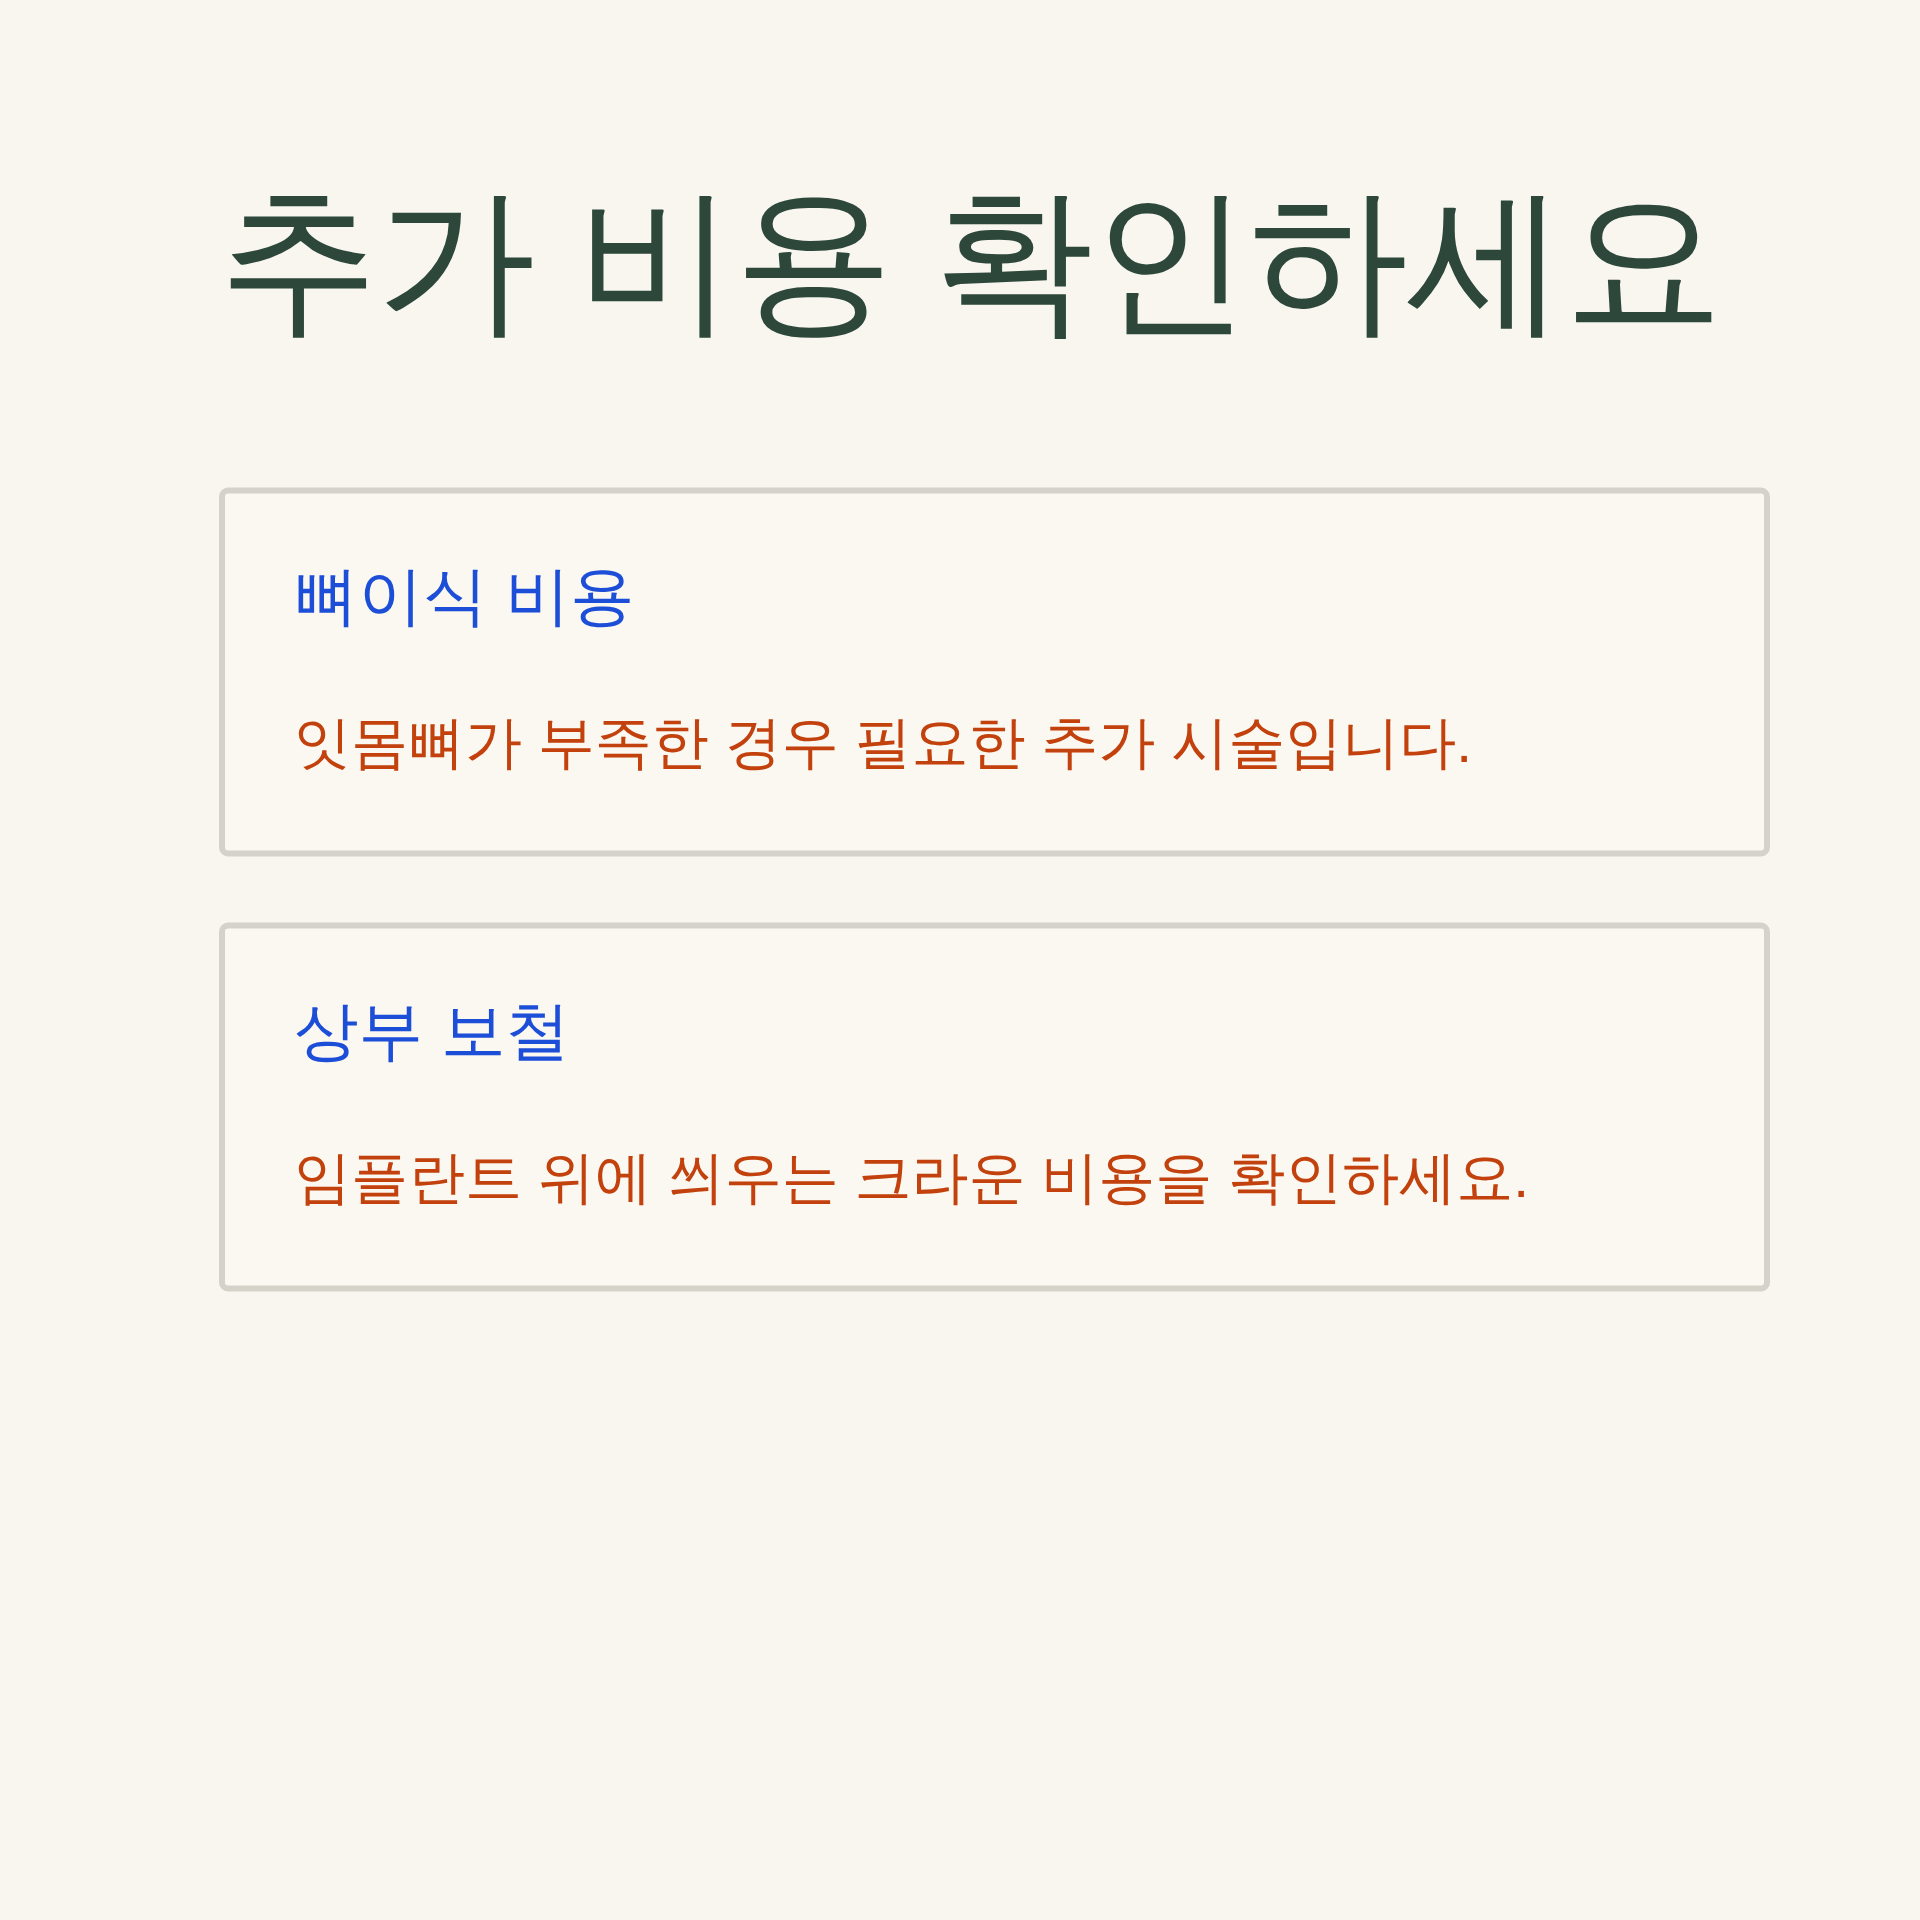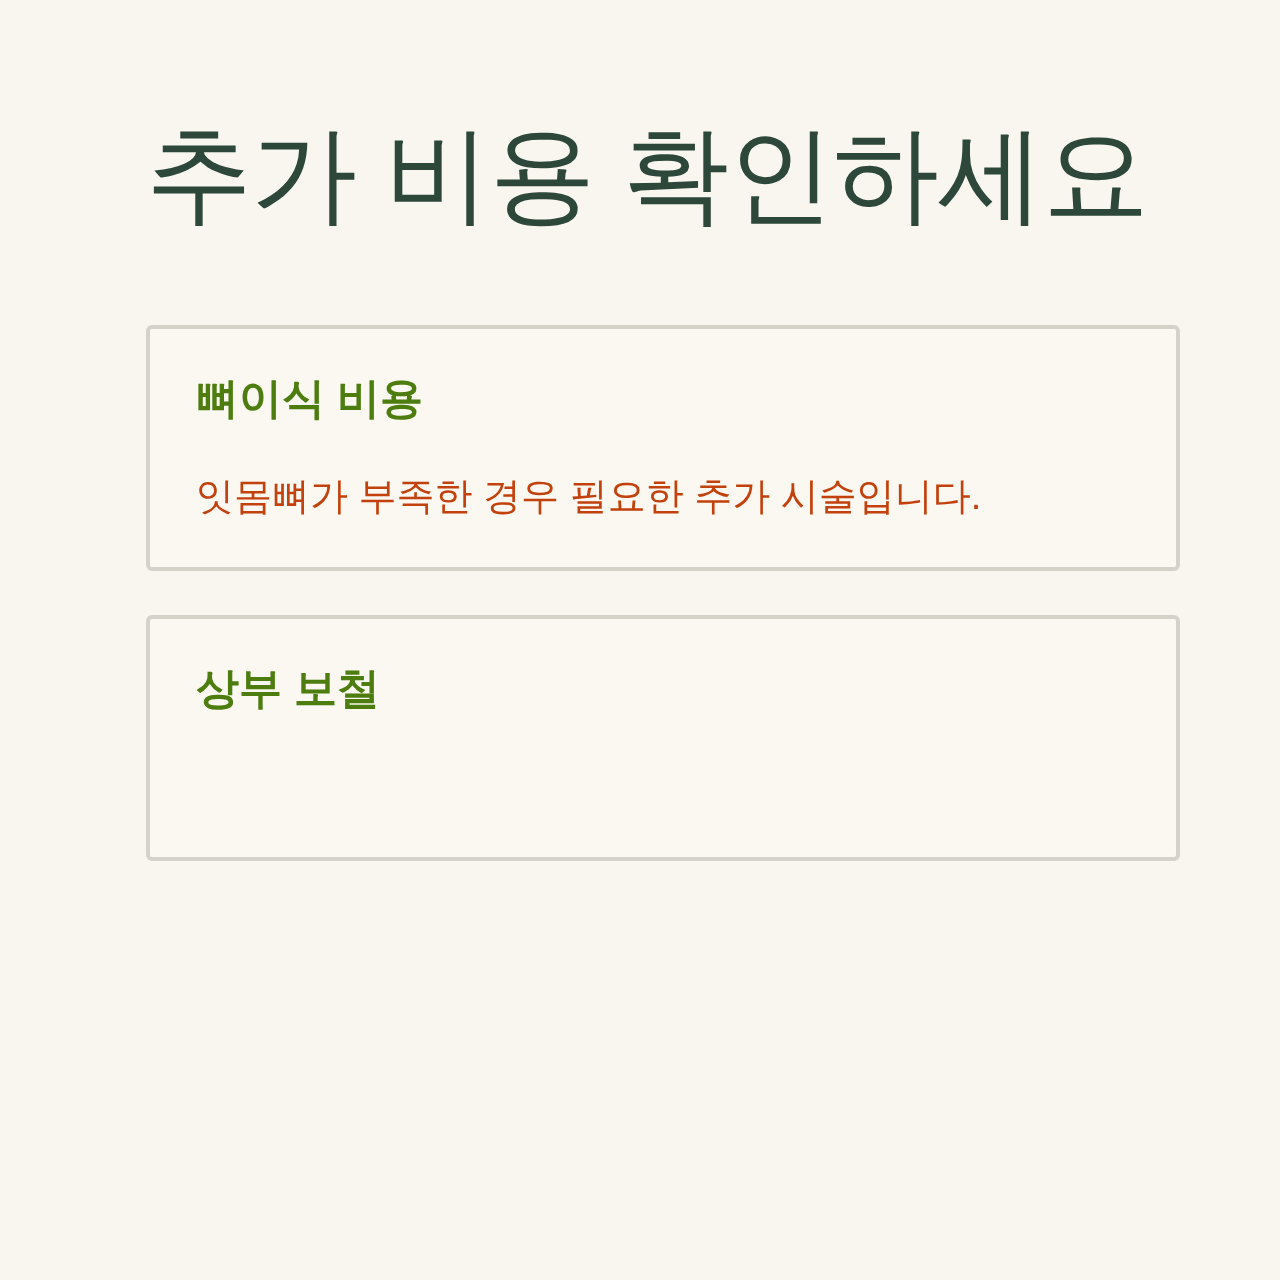--- a/index.html
+++ b/index.html
@@ -42,22 +42,22 @@
     height: 246px;
     background: #faf8f1;
     border: 4px solid #d5d2c9;
     border-radius: 6px;
     padding: 48px 48px 0 46px;
   }
   .card-title {
     margin: 0;
     font-size: 43px;
     line-height: 1.0;
-    font-weight: 700;
-    color: #4d7c0f;
+    font-weight: 400;
+    color: #1d4ed8;
   }
   .card-desc {
     margin: 0;
     margin-top: 52px;
     font-size: 38px;
     line-height: 1.3;
     font-weight: 400;
     color: #c2410c;
   }
 </style>
@@ -69,17 +69,18 @@
 
   <div class="card-list">
 
     <div class="card">
       <h2 class="card-title">뼈이식 비용</h2>
       <p class="card-desc">잇몸뼈가 부족한 경우 필요한 추가 시술입니다.</p>
     </div>
 
     <div class="card">
       <h2 class="card-title">상부 보철</h2>
+      <p class="card-desc">임플란트 위에 씌우는 크라운 비용을 확인하세요.</p>
     </div>
 
 
   </div>
 </div>
 
 </body></html>

